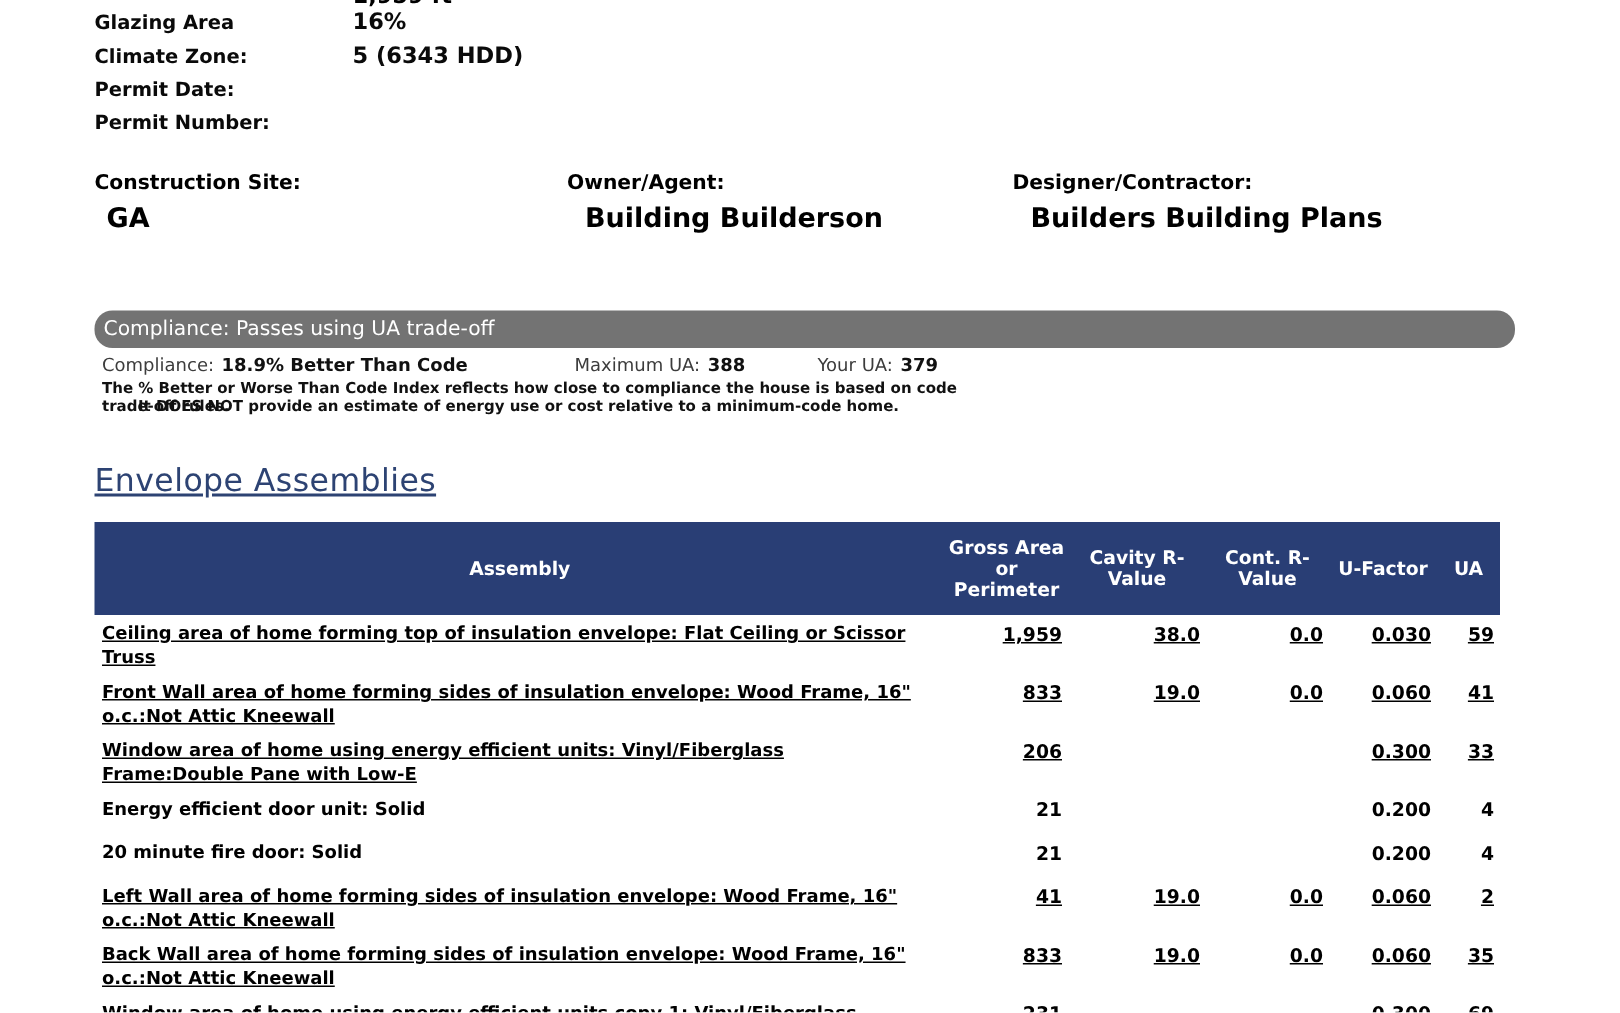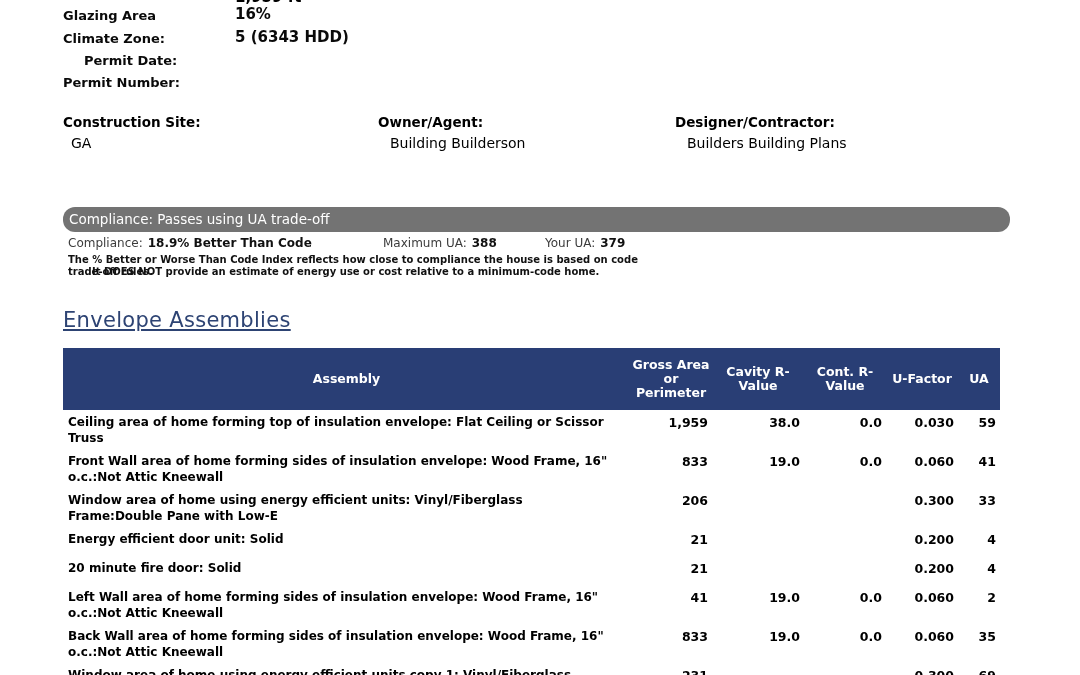--- a/index.html
+++ b/index.html
@@ -10,21 +10,21 @@
   }
   .abs { position:absolute; }
 
   
   .fld-label { font-size:13px; font-weight:bold; color:#0a0a0a; }
   .fld-value { font-size:15px; font-weight:bold; color:#0a0a0a; }
   .clipped-value { font-size:15px; font-weight:bold; }
 
   
   .contact-head { font-size:13.5px; font-weight:bold; }
-  .contact-val { font-size:14px; font-weight:normal; }
+  .contact-val { font-size:18px; font-weight:bold; }
 
   
   .banner {
     left:63px; top:207px; width:947px; height:25px;
     background:#737373; color:#ffffff; font-size:13.5px; font-weight:normal;
     line-height:25px; padding-left:6px;border-radius:12px;
   }
   .stats { top:236px; font-size:12px; color:#3c3c3c; }
   .stats b { color:#111; margin-left:5px; }
   .notes { font-size:10px; font-weight:bold; color:#111; line-height:12px; }
@@ -44,21 +44,21 @@
   .tbl-header .cell { display:flex; align-items:center; justify-content:center; height:100%; line-height:14px; }
   .col-assembly { width:567px; }
   .col-gross    { width:82px; }
   .col-cavity   { width:92px; }
   .col-cont     { width:82px; }
   .col-ufactor  { width:72px; }
   .col-ua       { width:42px; }
 
   .tbl-body { left:63px; top:412px; width:937px; }
   .trow { display:flex; align-items:flex-start; padding-top:3px; }
-  .trow.tall  { height:39px; }
+  .trow.tall  { height:39px;text-decoration:underline; }
   .trow.short { height:29px; }
   .trow .a {
     width:567px; font-size:12px; font-weight:bold; line-height:15.5px;
     padding-left:5px; padding-right:14px;
   }
   .trow .n {
     font-size:12.5px; font-weight:bold; text-align:right; padding-right:4px;
   }
 </style>
 </head>
@@ -67,21 +67,21 @@
 <div class="page">
 
   <div class="abs clipped-value" style="left:235px; top:-12px;">1,959 ft²</div>
 
   <div class="abs fld-label" style="left:63px; top:8px;">Glazing Area</div>
   <div class="abs fld-value" style="left:235px; top:5px;">16%</div>
 
   <div class="abs fld-label" style="left:63px; top:31px;">Climate Zone:</div>
   <div class="abs fld-value" style="left:235px; top:28px;">5  (6343 HDD)</div>
 
-  <div class="abs fld-label" style="left:63px; top:53px;margin-left:21px;">Permit Date:</div>
+  <div class="abs fld-label" style="left:63px; top:53px;">Permit Date:</div>
   <div class="abs fld-label" style="left:63px; top:75px;">Permit Number:</div>
 
   <div class="abs contact-head" style="left:63px; top:114px;">Construction Site:</div>
   <div class="abs contact-val" style="left:71px; top:135px;">GA</div>
 
   <div class="abs contact-head" style="left:378px; top:114px;">Owner/Agent:</div>
   <div class="abs contact-val" style="left:390px; top:135px;">Building Builderson</div>
 
   <div class="abs contact-head" style="left:675px; top:114px;">Designer/Contractor:</div>
   <div class="abs contact-val" style="left:687px; top:135px;">Builders Building Plans</div>

